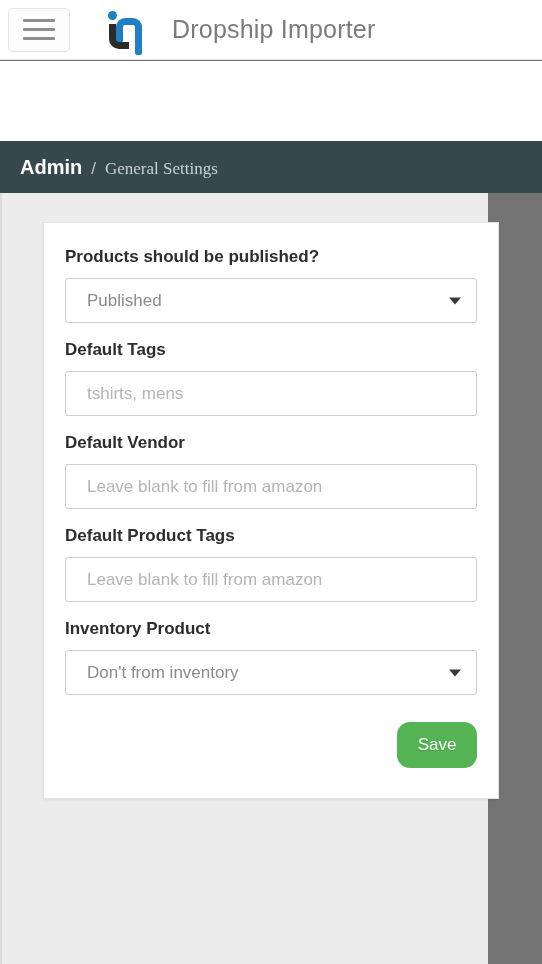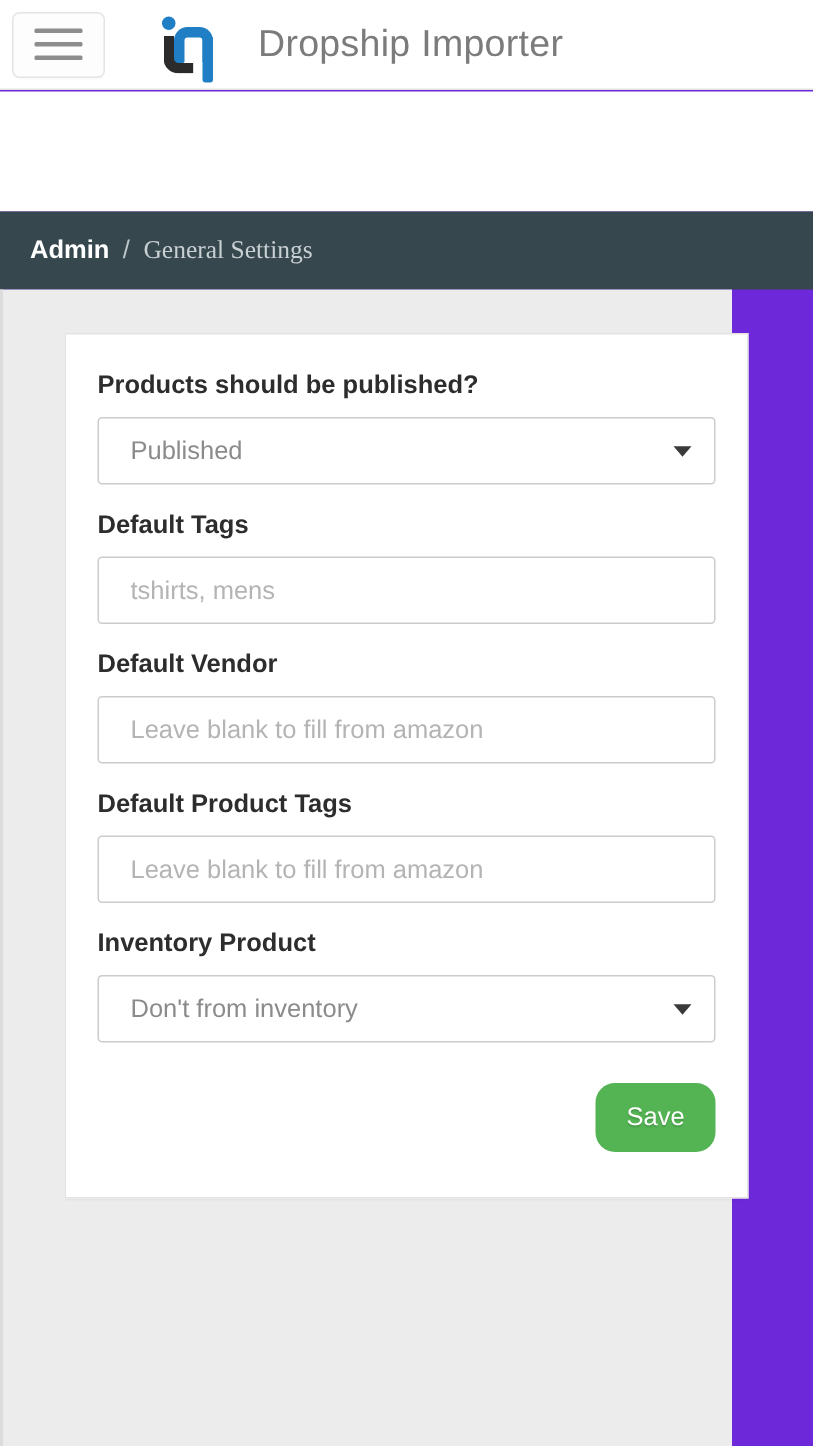--- a/index.html
+++ b/index.html
@@ -6,21 +6,21 @@
   * { box-sizing: border-box; }
   html, body {
     margin: 0; padding: 0;
     width: 542px; height: 964px;
     overflow: hidden;
     background: #ececec;
     font-family: "Liberation Sans", sans-serif;
     -webkit-font-smoothing: antialiased;
   }
 
-  .app { position: relative; width: 542px; height: 964px; background: #6d28d9; }
+  .app { position: relative; width: 542px; height: 964px; background: #737373; }
 
   
   .topbar {
     position: absolute; left: 0; top: 0; width: 542px; height: 60px;
     background: #ffffff;
     border-bottom: 1px solid #e2e2e2;
     display: flex; align-items: center;
   }
   .menu-btn {
     width: 62px; height: 44px; margin-left: 8px;
@@ -87,21 +87,21 @@
   }
 
   
   .crumb-bar {
     position: absolute; left: 0; top: 141px; width: 542px; height: 52px;
     background: #36474e;
     display: flex; align-items: center;
   }
   .crumb-bar .inner { display: flex; align-items: baseline; padding-left: 20px; }
   .crumb-root {
-    color: #ffffff; font-weight: bold; font-size: 17px;
+    color: #ffffff; font-weight: bold; font-size: 20px;
     text-decoration: none; cursor: pointer;
   }
   .crumb-sep { color: #bdc6c9; font-size: 17px; margin: 0 9px; }
   .crumb-current { color: #c8d0d3; font-size: 17px; font-family: Liberation Serif, serif; }
 
   
   .content {
     position: absolute; left: 0; top: 193px; width: 488px; height: 771px;
     background: #ececec;
     border-left: 2px solid #dcdcdc;

